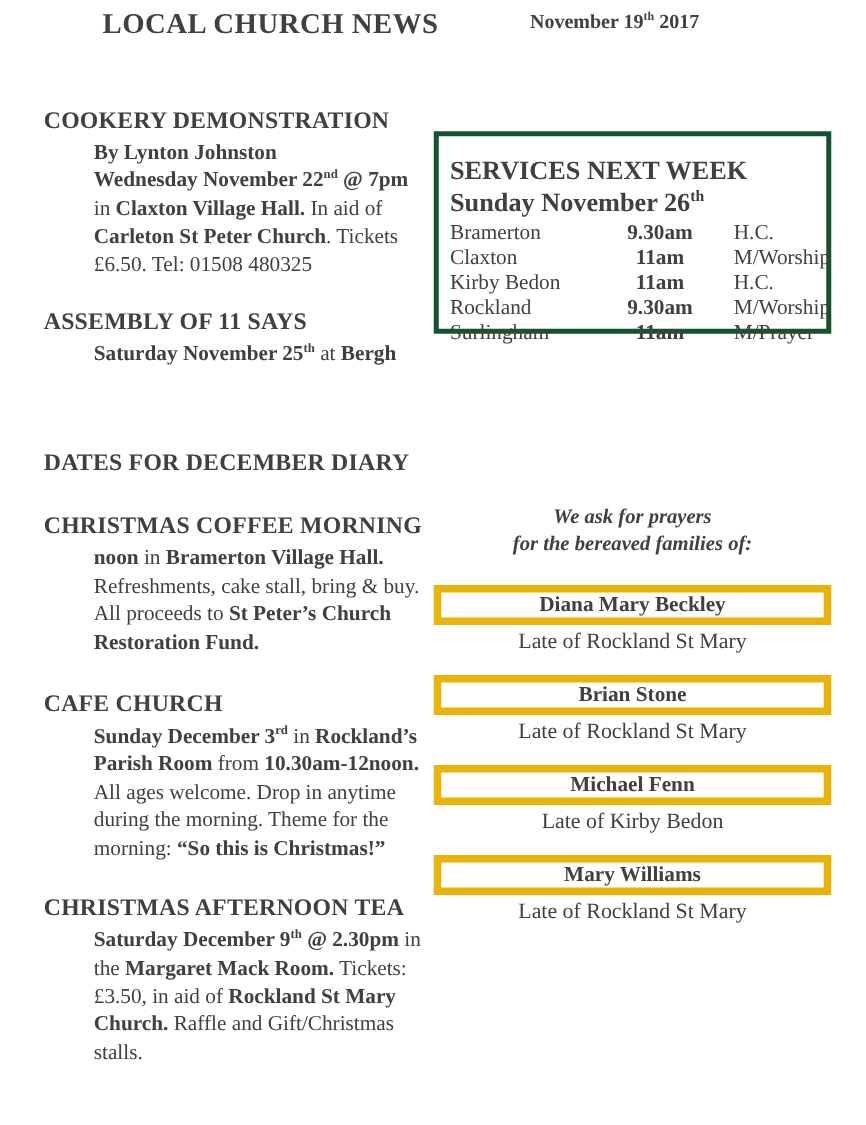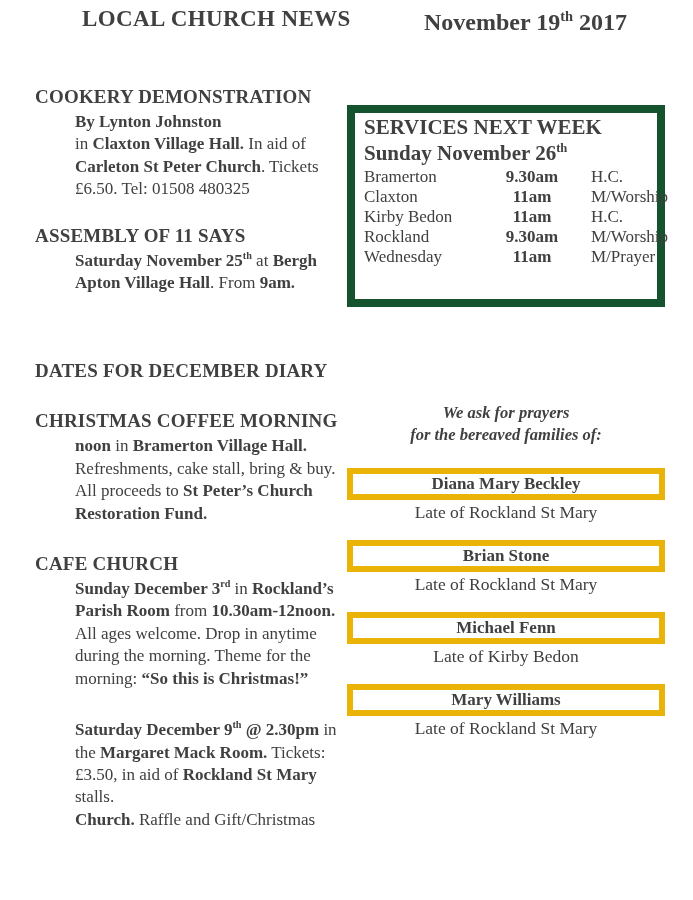--- a/index.html
+++ b/index.html
@@ -5,37 +5,37 @@
   html,body { margin:0; padding:0; background:#ffffff; }
   .page {
     position:relative; width:693px; height:900px; background:#ffffff;
     color:#404040; font-family:"Liberation Serif","DejaVu Serif",serif;
     overflow:hidden;
   }
   sup { font-size:60%; line-height:0; vertical-align:super; font-weight:inherit; }
 
   
   .hdr-title { position:absolute; left:82px; top:6px; font-size:23px; font-weight:bold; letter-spacing:0.4px; white-space:nowrap; }
-  .hdr-date  { position:absolute; left:424px; top:9px; font-size:24px; font-weight:bold; white-space:nowrap; }
+  .hdr-date  { position:absolute; left:424px; top:9px; font-size:16px; font-weight:bold; white-space:nowrap; }
 
   
   .col-left { position:absolute; left:35px; top:86px; width:316px; }
   .sec-h { margin:0; font-size:19px; font-weight:bold; line-height:22px; letter-spacing:0.2px; white-space:nowrap; }
   .sec-body { padding-left:40px; padding-top:3px; }
   .line { font-size:17px; line-height:22.4px; white-space:nowrap; }
   .m-asm    { margin-top:24px; }
   .m-dates  { margin-top:66px; }
   .m-coffee { margin-top:28px; }
   .m-cafe   { margin-top:28px; }
   .m-tea    { margin-top:26px; }
 
   
   .svc-box {
-    position:absolute; left:347px; top:105px; width:318px; height:202px;
-    border:8px solid #14532d; box-sizing:border-box; padding:2px 9px;
+    position:absolute; left:347px; top:105px; width:318px; height:162px;
+    border:4px solid #14532d; box-sizing:border-box; padding:15px 9px;
   }
   .svc-title { font-size:21px; font-weight:bold; line-height:25px; white-space:nowrap; }
   .svc-sub   { font-size:21px; font-weight:bold; line-height:26px; white-space:nowrap; }
   .svc-rows  { margin-top:1px; }
   .svc-row   { display:flex; font-size:17px; line-height:20px; white-space:nowrap;gap:23px; }
   .svc-loc   { width:114px; flex:none; }
   .svc-time  { width:62px; flex:none; text-align:center; font-weight:bold; }
   .svc-type  { padding-left:5px; }
 
   
@@ -56,31 +56,31 @@
 
   <div class="hdr-title">LOCAL CHURCH NEWS</div>
   <div class="hdr-date"><span>November 19</span><sup>th</sup><span> 2017</span></div>
 
   <div class="col-left">
 
     <section>
       <h2 class="sec-h">COOKERY DEMONSTRATION</h2>
       <div class="sec-body">
         <div class="line"><span style="font-weight: bold;">By Lynton Johnston</span></div>
+        <div class="line"><span style="font-weight: bold;">Wednesday November 22</span><sup style="font-weight: bold;">nd</sup><span style="font-weight: bold;"> @ 7pm</span></div>
         <div class="line"><span>in </span><span style="font-weight: bold;">Claxton Village Hall.</span><span> In aid of</span></div>
         <div class="line"><span style="font-weight: bold;">Carleton St Peter Church</span><span>. Tickets</span></div>
         <div class="line"><span>£6.50. Tel: 01508 480325</span></div>
       </div>
     </section>
 
     <section class="m-asm">
       <h2 class="sec-h">ASSEMBLY OF 11 SAYS</h2>
       <div class="sec-body">
         <div class="line"><span style="font-weight: bold;">Saturday November 25</span><sup style="font-weight: bold;">th</sup><span> at </span><span style="font-weight: bold;">Bergh</span></div>
-        <div class="line"><span style="font-weight: bold;">Apton Village Hall</span><span>. From </span><span style="font-weight: bold;">9am.</span></div>
       </div>
     </section>
 
     <section class="m-dates">
       <h2 class="sec-h">DATES FOR DECEMBER DIARY</h2>
     </section>
 
     <section class="m-coffee">
       <h2 class="sec-h">CHRISTMAS COFFEE MORNING</h2>
       <div class="sec-body">
@@ -96,26 +96,27 @@
       <div class="sec-body">
         <div class="line"><span style="font-weight: bold;">Sunday December 3</span><sup style="font-weight: bold;">rd</sup><span> in </span><span style="font-weight: bold;">Rockland’s</span></div>
         <div class="line"><span style="font-weight: bold;">Parish Room</span><span> from </span><span style="font-weight: bold;">10.30am-12noon.</span></div>
         <div class="line"><span>All ages welcome. Drop in anytime</span></div>
         <div class="line"><span>during the morning. Theme for the</span></div>
         <div class="line"><span>morning: </span><span style="font-weight: bold;">“So this is Christmas!”</span></div>
       </div>
     </section>
 
     <section class="m-tea">
+      <h2 class="sec-h">CHRISTMAS AFTERNOON TEA</h2>
       <div class="sec-body">
         <div class="line"><span style="font-weight: bold;">Saturday December 9</span><sup style="font-weight: bold;">th</sup><span style="font-weight: bold;"> @ 2.30pm</span><span> in</span></div>
         <div class="line"><span>the </span><span style="font-weight: bold;">Margaret Mack Room.</span><span> Tickets:</span></div>
         <div class="line"><span>£3.50, in aid of </span><span style="font-weight: bold;">Rockland St Mary</span></div>
+        <div class="line"><span style="font-weight: bold;">Church.</span><span> Raffle and Gift/Christmas</span></div>
         <div class="line"><span>stalls.</span></div>
-        <div class="line"><span style="font-weight: bold;">Church.</span><span> Raffle and Gift/Christmas</span></div>
       </div>
     </section>
 
   </div>
 
   <div class="svc-box">
     <div class="svc-title">SERVICES NEXT WEEK</div>
     <div class="svc-sub"><span>Sunday November 26</span><sup>th</sup></div>
     <div class="svc-rows">
       <div class="svc-row">
@@ -132,21 +133,21 @@
         <span class="svc-loc">Kirby Bedon</span>
         <span class="svc-time">11am</span>
         <span class="svc-type">H.C.</span>
       </div>
       <div class="svc-row">
         <span class="svc-loc">Rockland</span>
         <span class="svc-time">9.30am</span>
         <span class="svc-type">M/Worship</span>
       </div>
       <div class="svc-row">
-        <span class="svc-loc">Wednesday</span>
+        <span class="svc-loc">Surlingham</span>
         <span class="svc-time">11am</span>
         <span class="svc-type">M/Prayer</span>
       </div>
     </div>
   </div>
 
   <div class="prayers">
     <div class="pr-intro">We ask for prayers</div>
     <div class="pr-intro">for the bereaved families of:</div>
 

